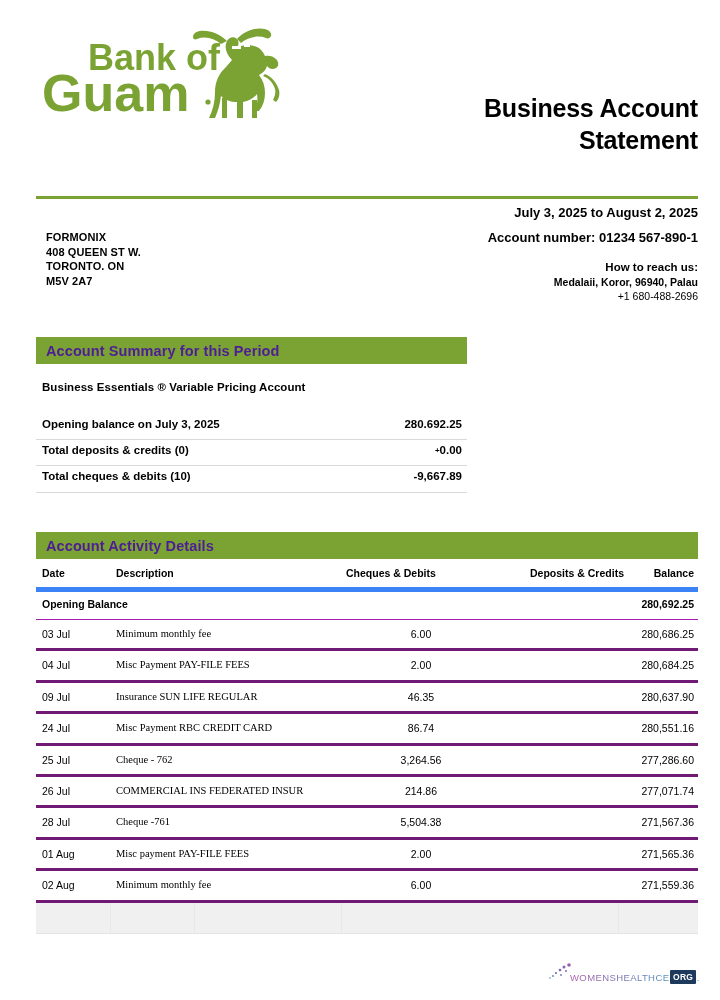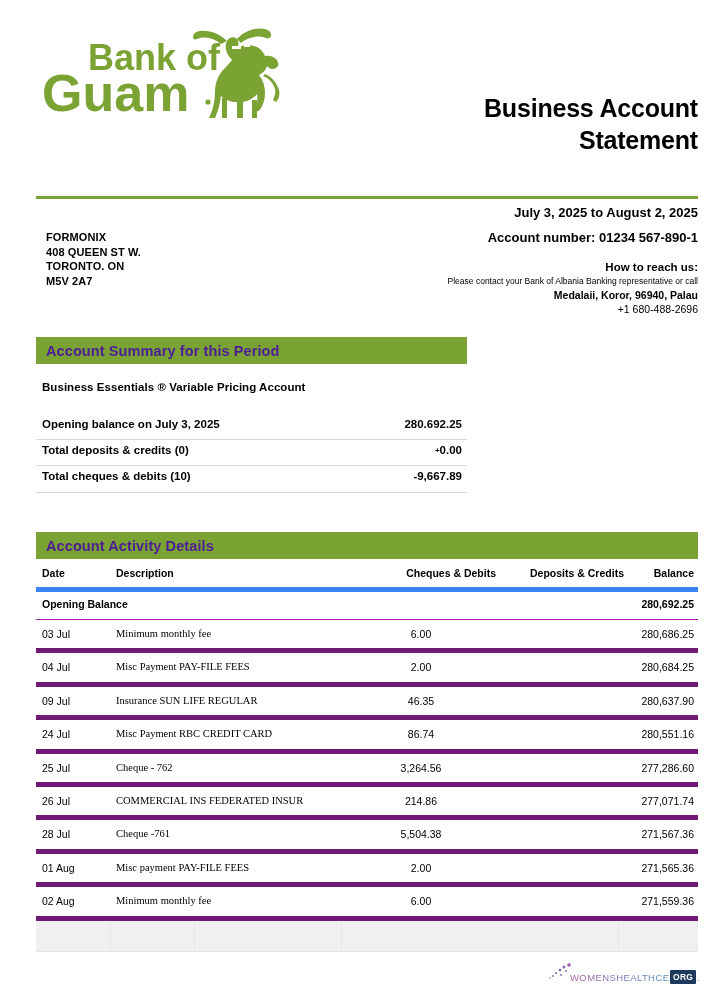--- a/index.html
+++ b/index.html
@@ -198,28 +198,28 @@
   }
   .thead .th {
     position: absolute;
     top: 2px;
     font-size: 10.5px;
     font-weight: bold;
     white-space: nowrap;
   }
   .th-date { left: 6px; }
   .th-desc { left: 80px; }
-  .th-chq  { left: 310px; width: 150px; text-align: right; }
+  .th-chq  { left: 310px; width: 150px; text-align: left; }
   .th-dep  { left: 466px; width: 150px; text-align: center; }
   .th-bal  { right: 4px; }
 
   .trow {
     position: relative;
     height: 28.4px;
-    border-bottom: 5px solid #701a75;
+    border-bottom: 3px solid #701a75;
   }
   .trow .c {
     position: absolute;
     top: 8px;
     font-size: 10.5px;
     white-space: nowrap;
   }
   .c-date { left: 6px; }
   .c-desc { left: 80px; font-family: Liberation Serif, serif; }
   .c-chq  { left: 310px; width: 150px; text-align: center; }
@@ -326,21 +326,20 @@
 
   <div class="addr">
     <div>FORMONIX</div>
     <div>408 QUEEN ST W.</div>
     <div>TORONTO. ON</div>
     <div>M5V 2A7</div>
   </div>
 
   <div class="reach">
     <div class="h">How to reach us:</div>
-    <div class="sub">Please contact your Bank of Albania Banking representative or call</div>
     <div class="addr2">Medalaii, Koror, 96940, Palau</div>
     <div class="tel">+1 680-488-2696</div>
   </div>
 
   <div class="bar bar-summary">
     <span>Account Summary for this Period</span>
   </div>
   <div class="prod-line">Business Essentials ® Variable Pricing Account</div>
 
   <div class="summary">

